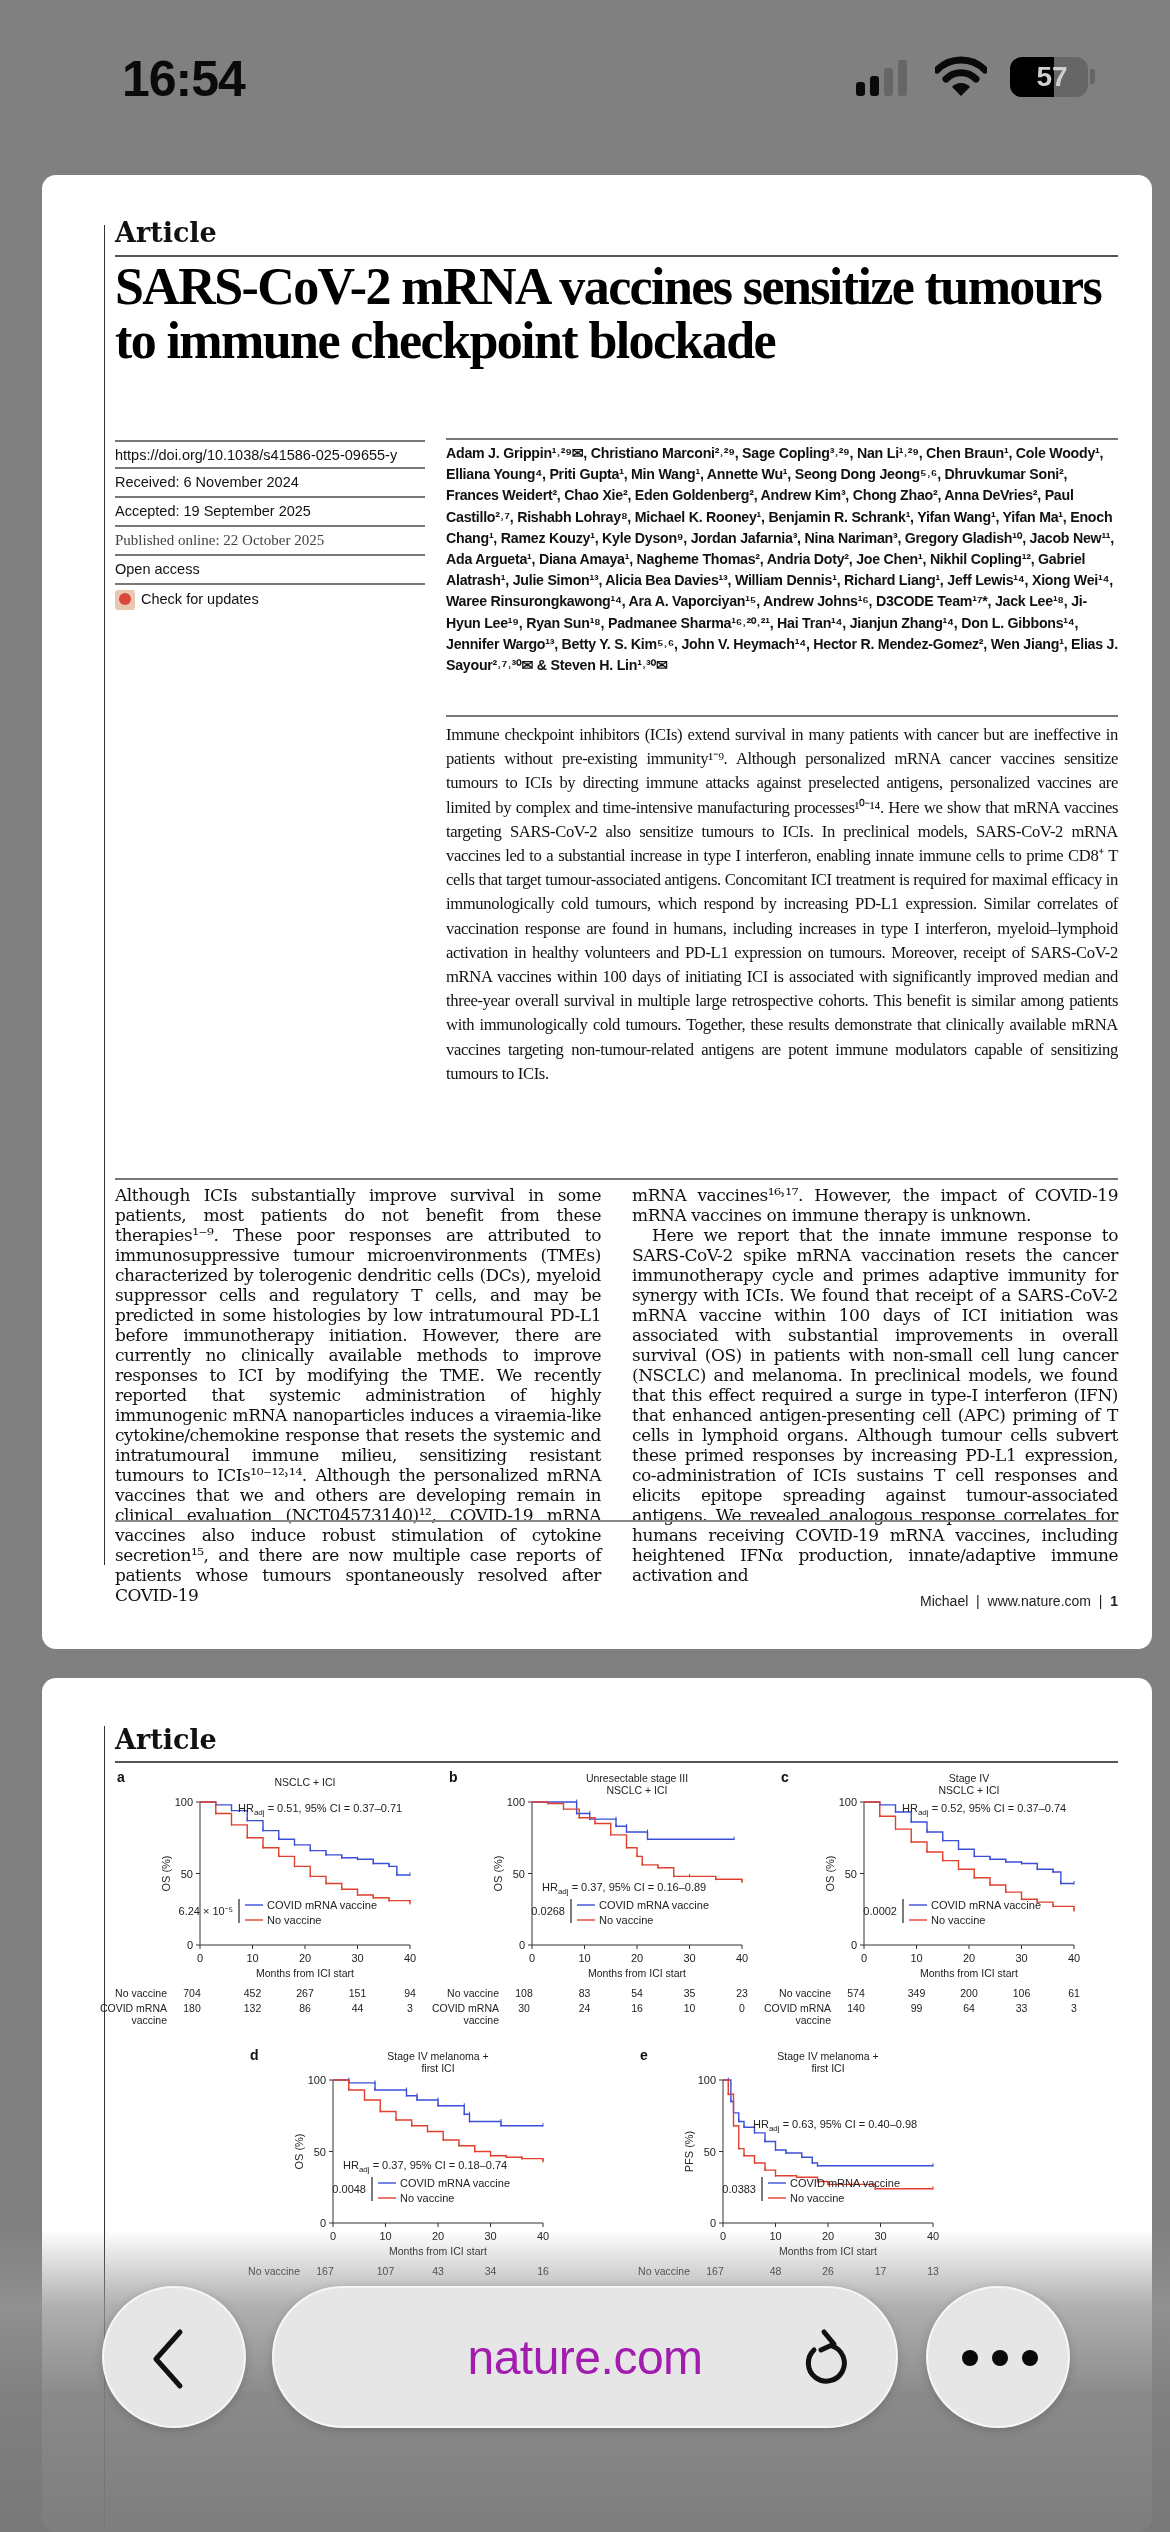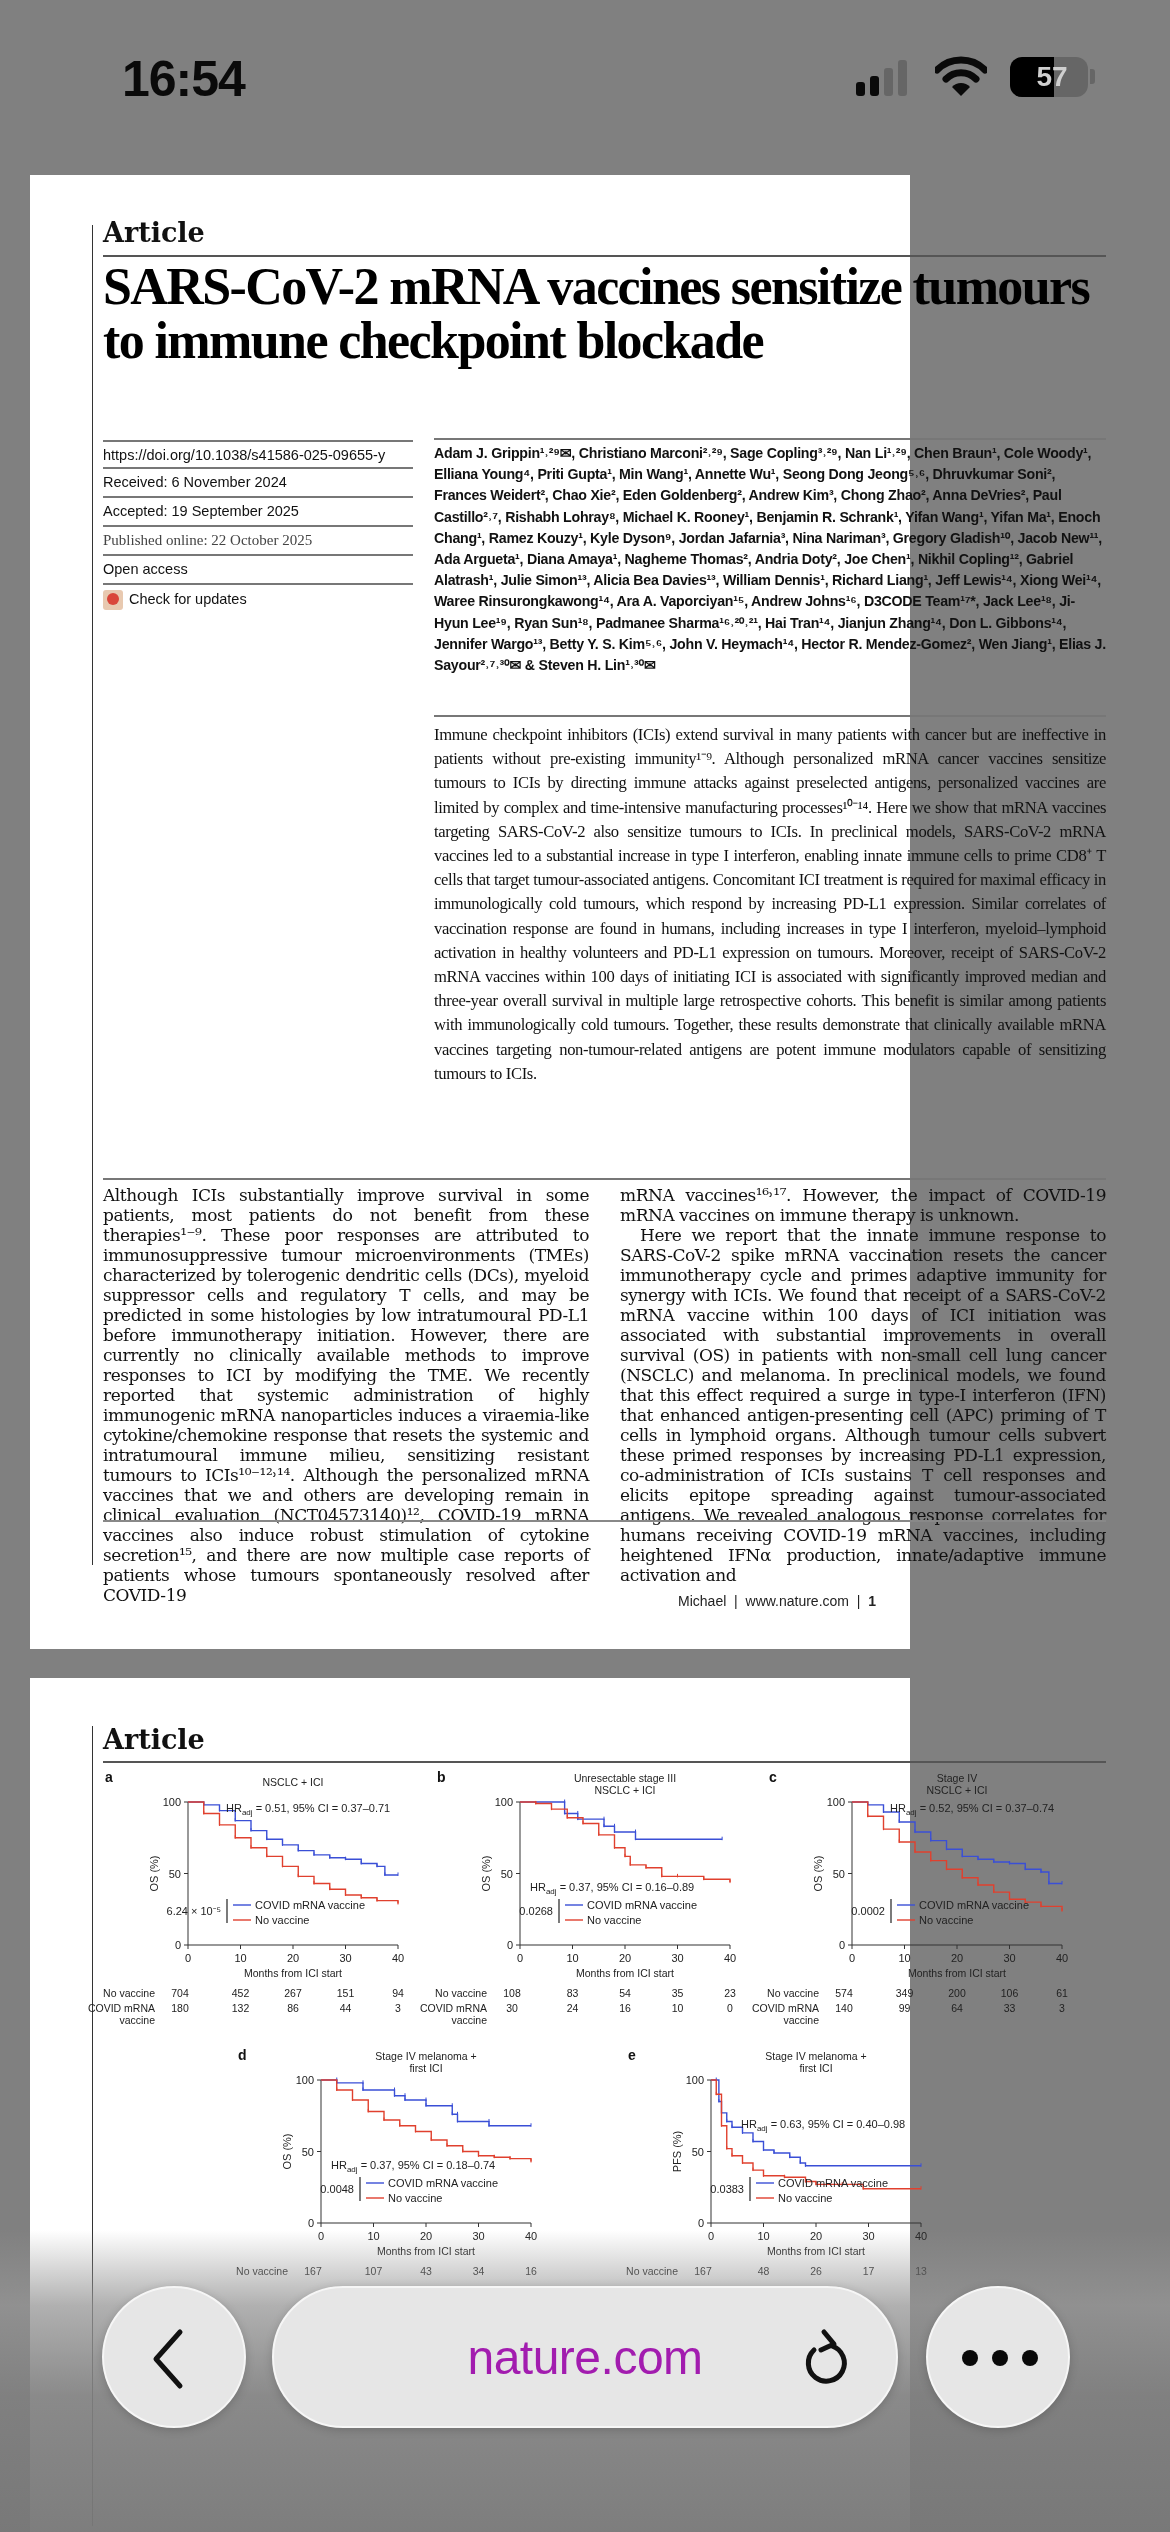--- a/index.html
+++ b/index.html
@@ -11,21 +11,21 @@
   .status-time { position: absolute; left: 122px; top: 50px; font-size: 50px; font-weight: 600; color: #0a0a0a; letter-spacing: -1px; font-family: "Liberation Sans", sans-serif; }
   .signal { position: absolute; left: 856px; top: 60px; width: 60px; height: 36px; }
   .signal span { position: absolute; bottom: 0; width: 9px; border-radius: 3px; background: #0a0a0a; }
   .wifi { position: absolute; left: 935px; top: 56px; width: 52px; height: 42px; }
   .battery { position: absolute; left: 1010px; top: 57px; width: 78px; height: 40px; border-radius: 12px; background: #666; overflow: hidden; }
   .battery-fill { position: absolute; left: 0; top: 0; bottom: 0; width: 57%; background: #000; }
   .battery-label { position: absolute; left: 0; right: 0; top: 4px; text-align: center; font-size: 28px; font-weight: 700; color: #cfcfcf; padding-left: 6px; }
   .battery-nub { position: absolute; left: 1090px; top: 69px; width: 5px; height: 15px; border-radius: 0 3px 3px 0; background: #666; }
 
   
-  .page { position: absolute; left: 30px; width: 880px; background: #fff; }
+  .page { position: absolute; left: 42px; width: 1110px; background: #fff; border-radius: 14px; }
   .page1 { top: 175px; height: 1474px; }
   .page2 { top: 1678px; height: 854px; }
   .left-rule { position: absolute; left: 62px; width: 1px; background: #333; }
 
   .article-label { position: absolute; left: 73px; font-family: "DejaVu Serif", serif; font-weight: 700; font-size: 27px; color: #111; }
   .hrule { position: absolute; height: 2px; background: #555; }
   .title { position: absolute; left: 73px; top: 85px; width: 1000px; font-family: "Liberation Serif", serif; font-weight: 700; font-size: 52px; line-height: 54px; letter-spacing: -1.6px; color: #000; }
 
   .meta { position: absolute; left: 73px; top: 265px; width: 310px; }
   .meta-row { border-bottom: 2px solid #777; height: 29px; font-size: 14.5px; line-height: 27px; color: #111; white-space: nowrap; font-weight: 500; }

